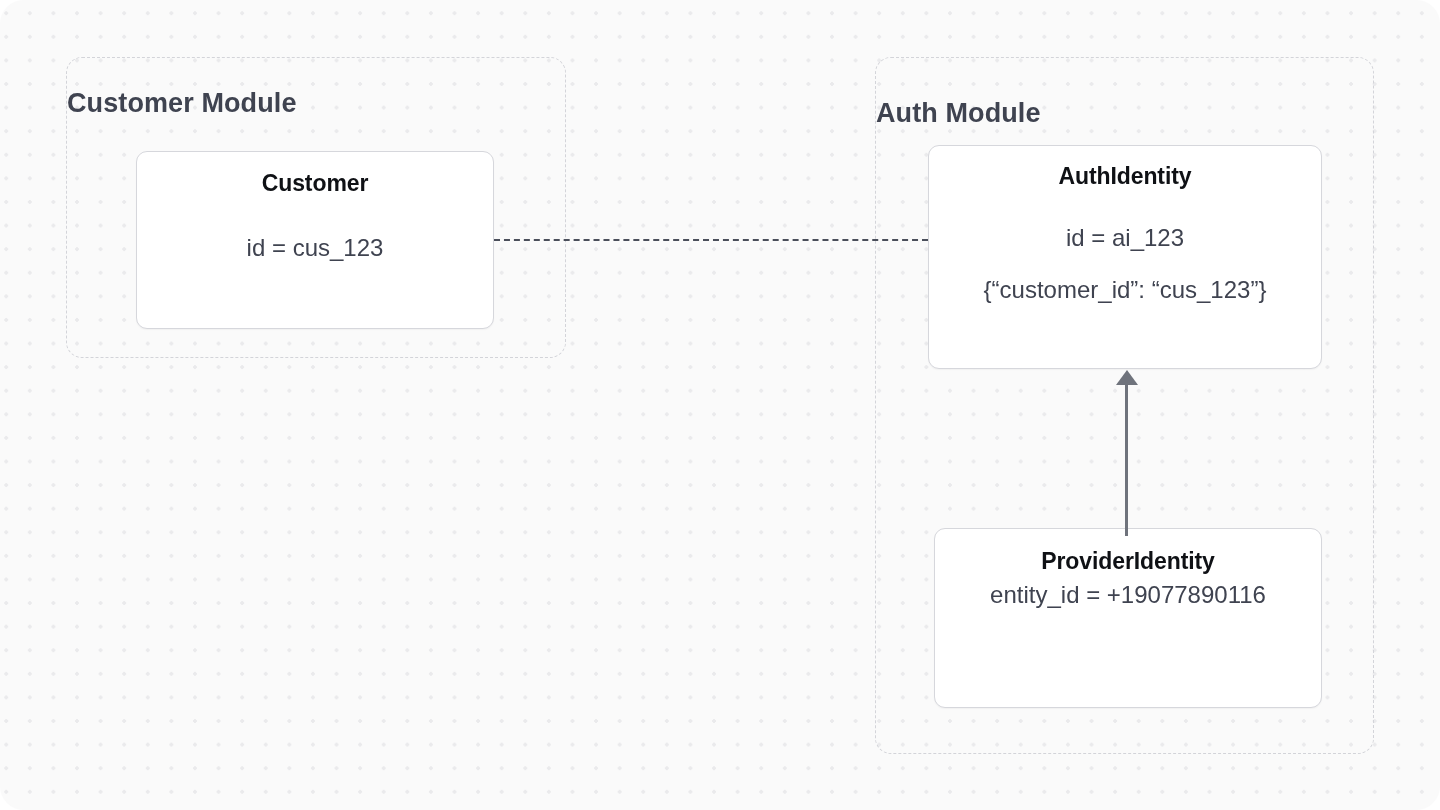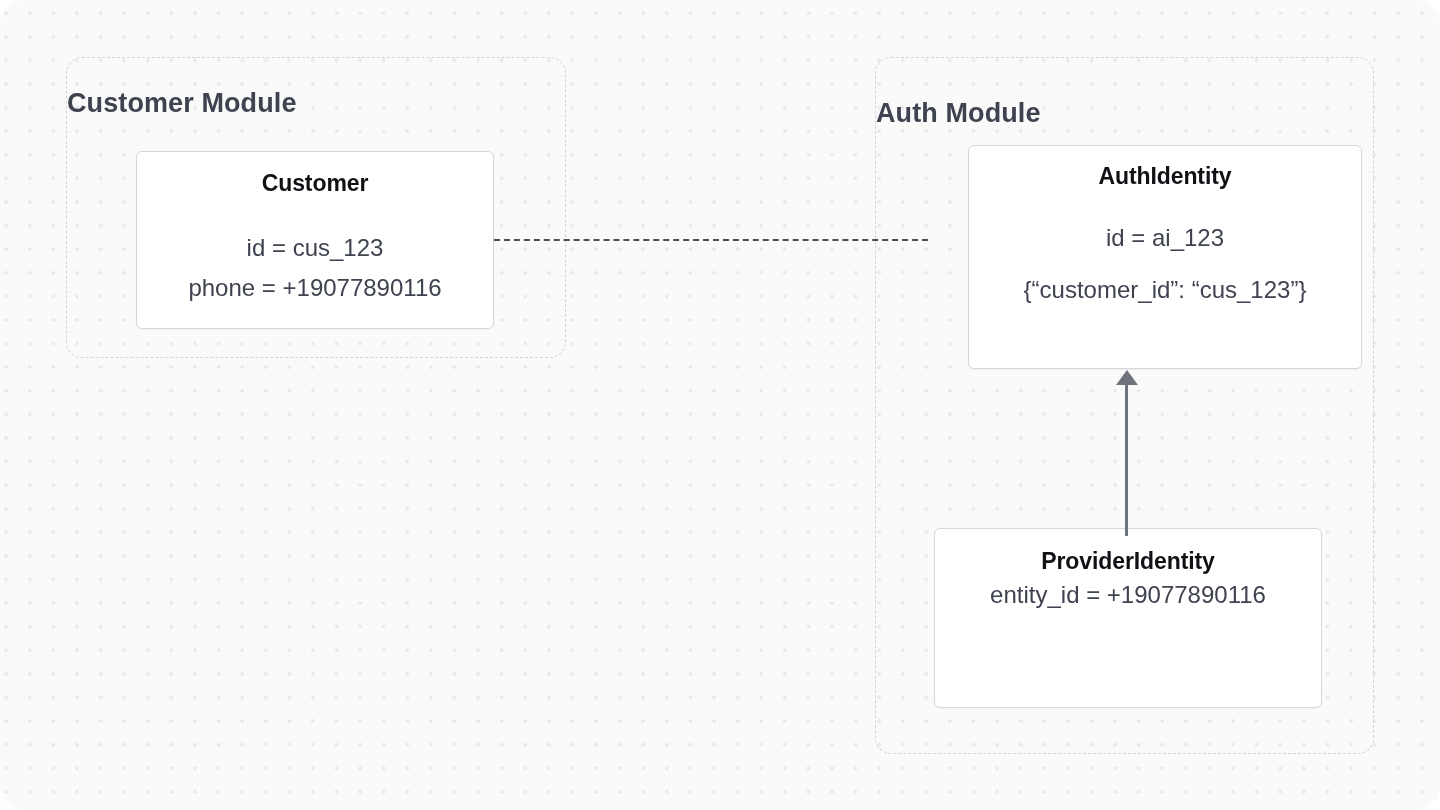--- a/index.html
+++ b/index.html
@@ -47,21 +47,21 @@
     letter-spacing: 0.1px;
     white-space: nowrap;
   }
 
   
   .card {
     position: absolute;
     box-sizing: border-box;
     background: #ffffff;
     border: 1.3px solid #d6d7dc;
-    border-radius: 6px;
+    border-radius: 11px;
     display: flex;
     flex-direction: column;
     align-items: center;
     box-shadow: 0 1px 1.5px rgba(16,18,26,0.04);
   }
   .card-title {
     font-size: 23px;
     font-weight: 600;
     color: #0f1115;
     letter-spacing: -0.1px;
@@ -105,31 +105,30 @@
 <body>
 
 <div id="canvas">
 
   <div class="module" style="left:66px; top:57px; width:500px; height:301px;">
     <div class="module-title" style="top:30px;">Customer Module</div>
   </div>
 
   <div class="card" style="left:136px; top:151px; width:358px; height:178px; padding-top:18px;">
     <div class="card-title">Customer</div>
-    <div class="card-attrs" style="margin-top:31px;">
+    <div class="card-attrs" style="margin-top:31px;gap:40px;">
       <div class="card-attr">id = cus_123</div>
-      <div class="card-attr">phone = +19077890116</div>
     </div>
   </div>
 
   <div class="module" style="left:875px; top:57px; width:499px; height:697px;">
     <div class="module-title" style="top:40px;">Auth Module</div>
   </div>
 
-  <div class="card" style="left:968px; top:145px; width:394px; height:224px; padding-top:17px;">
+  <div class="card" style="left:928px; top:145px; width:394px; height:224px; padding-top:17px;">
     <div class="card-title">AuthIdentity</div>
     <div class="card-attrs" style="margin-top:28px;gap:12px;">
       <div class="card-attr">id = ai_123</div>
       <div class="card-attr">{“customer_id”: “cus_123”}</div>
     </div>
   </div>
 
   <div class="card" style="left:934px; top:528px; width:388px; height:180px; padding-top:19px;">
     <div class="card-title">ProviderIdentity</div>
     <div class="card-attrs" style="">

